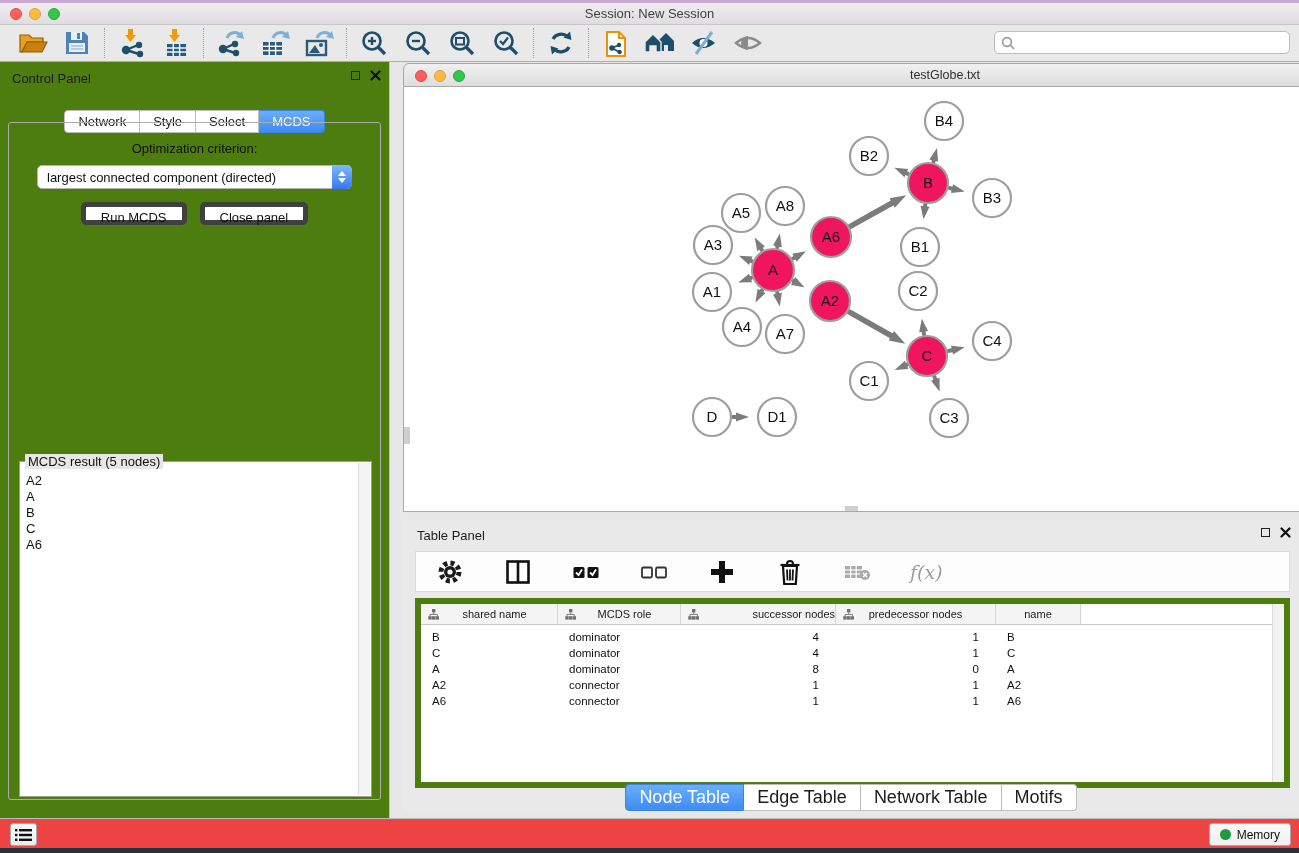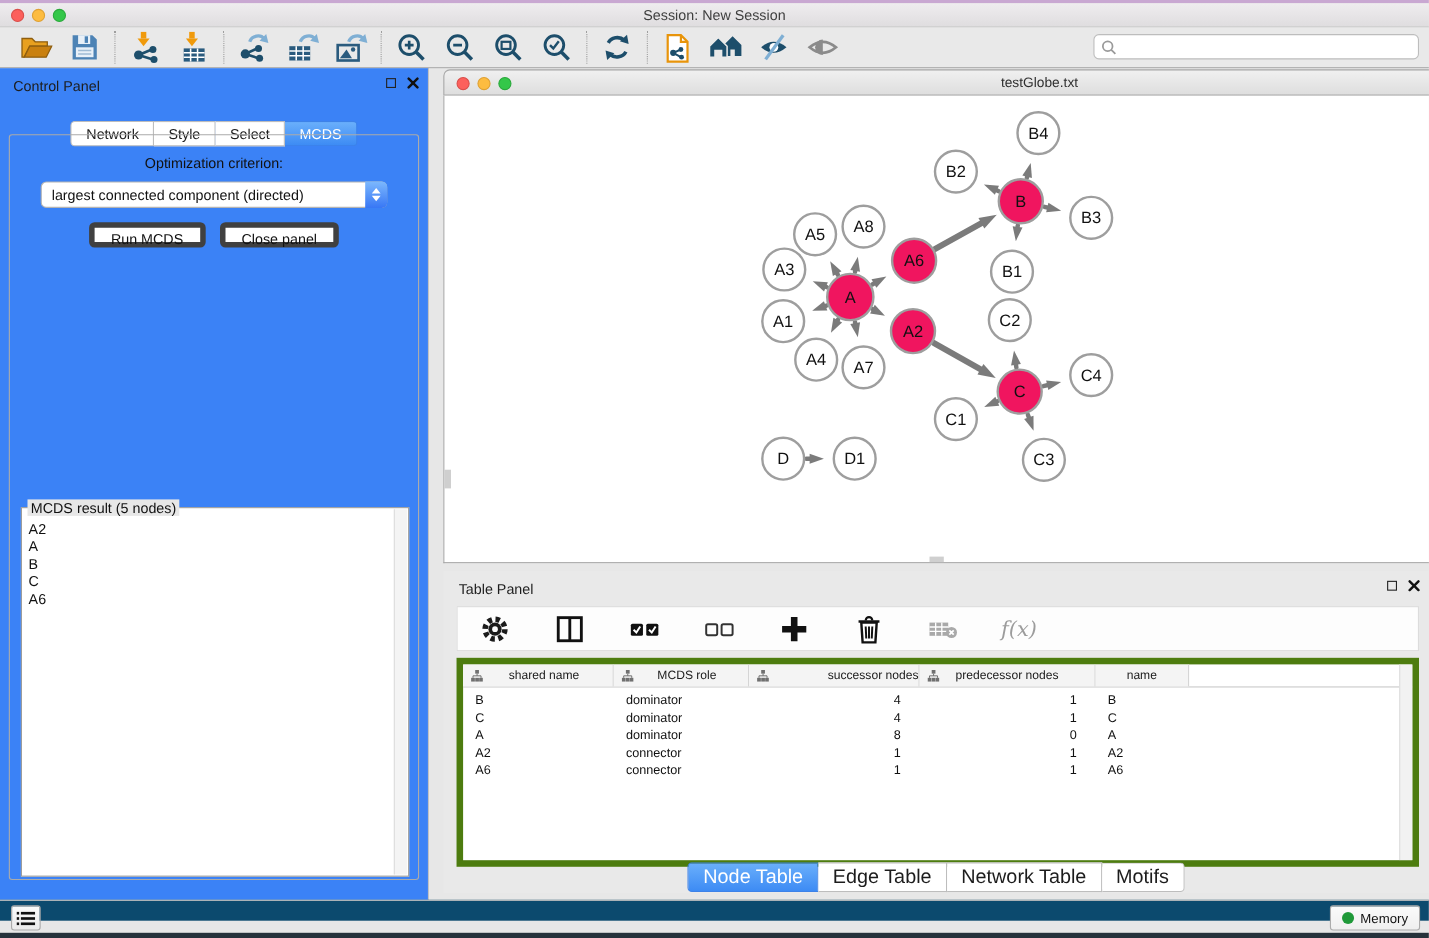--- a/index.html
+++ b/index.html
@@ -20,21 +20,21 @@
              border-bottom:1px solid #ADADAD; display:flex; align-items:center; padding-left:6px; }
   .tgroup { display:flex; align-items:center; gap:12px; padding:0 11px; }
   .tsep { height:30px; border-left:1px dotted #9E9E9E; }
   .tbtn { display:flex; align-items:center; justify-content:center; width:32px; height:32px; }
   .searchbox { position:absolute; right:9px; top:6px; width:296px; height:23px; background:#fff;
                border:1px solid #BDBDBD; border-radius:5px; display:flex; align-items:center; padding:0 6px; }
   .searchbox input { border:none; outline:none; flex:1; font-size:12px; margin-left:5px; background:transparent;}
 
   
   .control-panel { position:absolute; left:0; top:62px; width:390px; height:756px;
-                   background:#3b82f6; border-right:1px solid #C2C2C2; }
+                   background:#4d7c0f; border-right:1px solid #C2C2C2; }
   .panel-head { position:relative; height:30px; }
   .panel-title { position:absolute; left:12px; top:9px; font-size:13px; color:#1d1d1d; }
   .panel-btns { position:absolute; right:8px; top:8px; display:flex; gap:10px; align-items:center;}
   .float-glyph { width:9px; height:9px; border:1.6px solid #222; display:inline-block; }
 
   .cp-tabs { position:absolute; top:35px; left:0; width:100%; display:flex; justify-content:center; }
   .tab { font-size:13px; padding:3px 13px; background:#fff; border:1px solid #BDBDBD; color:#1c1c1c;
          border-left-width:0; cursor:default;margin-top:13px; }
   .tab:first-child { border-left-width:1px; border-radius:4px 0 0 4px; }
   .tab:last-child { border-radius:0 4px 4px 0; }
@@ -98,21 +98,21 @@
   .c0{width:137px; padding-left:11px;} .c1{width:123px; padding-left:11px;}
   .c2{width:155px; text-align:right; padding-right:17px;}
   .c3{width:160px; text-align:right; padding-right:17px;}
   .c4{width:85px; padding-left:11px;}
   .dt-scroll { position:absolute; top:0; bottom:0; right:0; width:12px; background:#F2F2F2; border-left:1px solid #DCDCDC; }
 
   .tp-tabs { position:absolute; bottom:1px; left:0; width:100%; display:flex; justify-content:center; }
   .tp-tabs .tab { font-size:18px; padding:2px 13px; }
 
   
-  .statusbar { position:absolute; left:0; top:818px; width:100%; height:19px; background:#0c4a6e;
+  .statusbar { position:absolute; left:0; top:818px; width:100%; height:30px; background:#ef4444;
                border-top:1px solid #BEBEBE; }
   .list-btn { position:absolute; left:10px; top:4px; width:27px; height:23px; background:linear-gradient(#FBFBFB,#EBEBEB);
               border:1px solid #ABABAB; border-radius:3px; display:flex; align-items:center; justify-content:center; }
   .memory-btn { position:absolute; right:8px; top:4px; height:23px; background:linear-gradient(#FBFBFB,#EFEFEF);
                 border:1px solid #ABABAB; border-radius:3px; display:flex; align-items:center; gap:6px;
                 padding:0 10px; font-size:12px; color:#111; }
   .mem-dot { width:11px; height:11px; border-radius:50%; background:#1F9939; }
   .desk-bottom { position:absolute; left:0; bottom:0; width:100%; height:5px; background:#26323B; }
 </style>
 </head>

